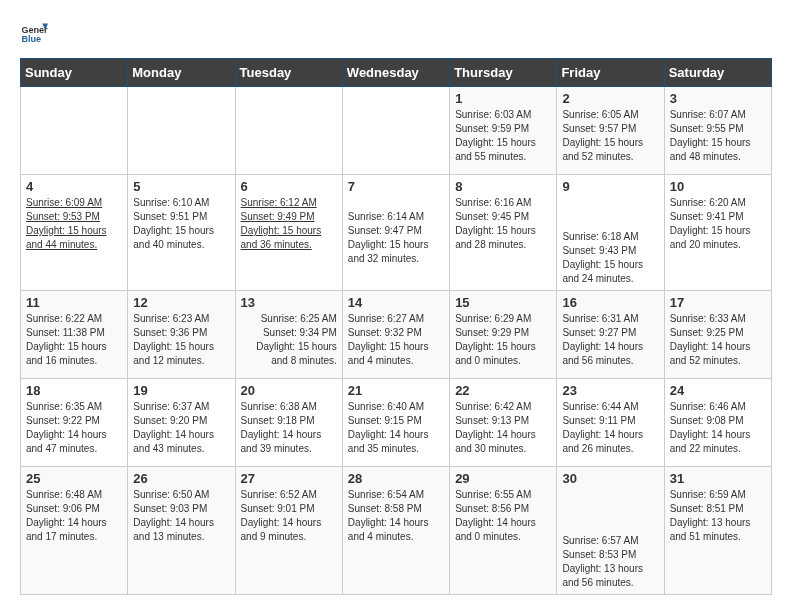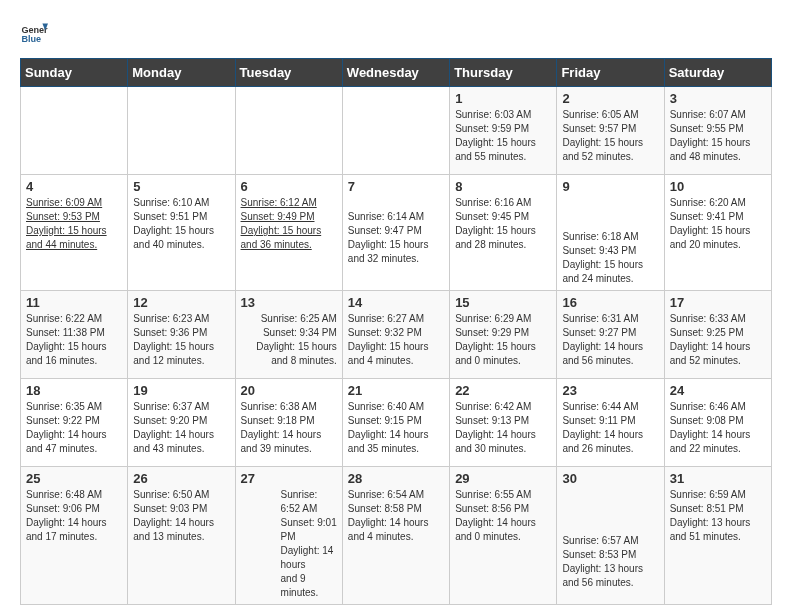--- a/index.html
+++ b/index.html
@@ -297,21 +297,21 @@
         </td>
         <td>
           <div class="day-number">26</div>
           <div class="day-info" style="white-space: pre-line;">Sunrise: 6:50 AM
 Sunset: 9:03 PM
 Daylight: 14 hours
 and 13 minutes.</div>
         </td>
         <td>
           <div class="day-number">27</div>
-          <div class="day-info" style="white-space: pre-line; margin-left: 40px;">Sunrise: 6:52 AM
+          <div class="day-info" style="white-space: pre-line;">Sunrise: 6:52 AM
 Sunset: 9:01 PM
 Daylight: 14 hours
 and 9 minutes.</div>
         </td>
         <td>
           <div class="day-number">28</div>
           <div class="day-info" style="white-space: pre-line;">Sunrise: 6:54 AM
 Sunset: 8:58 PM
 Daylight: 14 hours
 and 4 minutes.</div>

